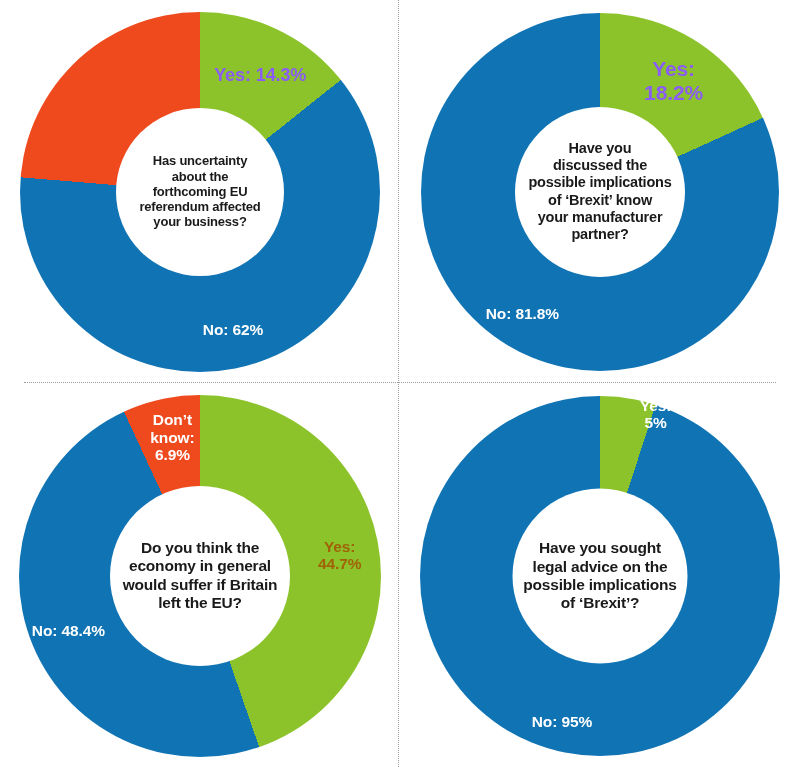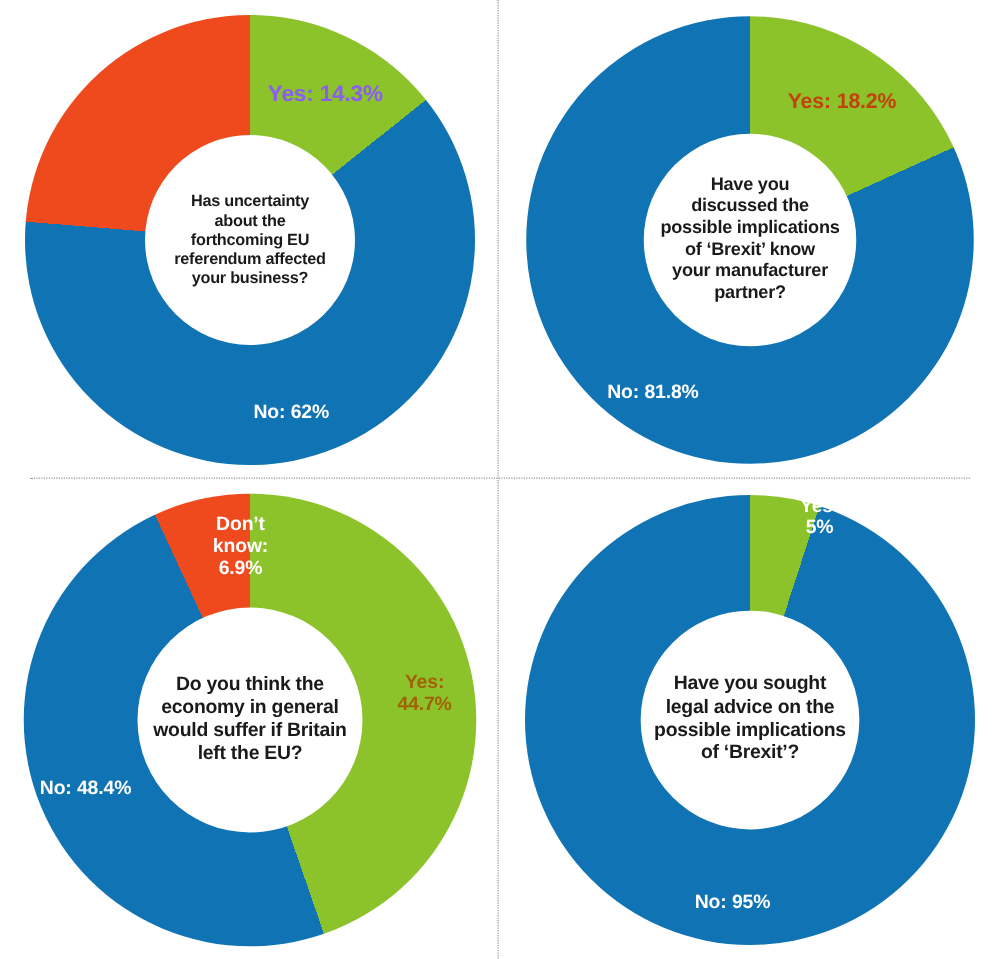--- a/index.html
+++ b/index.html
@@ -125,52 +125,52 @@
       <div class="donut" id="donut1" style="width: 358px; height: 358px; background: conic-gradient(rgb(140, 195, 43) 0deg, rgb(140, 195, 43) 65.52deg, rgb(15, 115, 180) 65.52deg, rgb(15, 115, 180) 360deg);">
         <div class="hole" id="hole1" style="width: 170px; height: 170px;">
           <div class="center-text" id="ct1" style="font-size: 14.5px; color: rgb(26, 26, 26); white-space: pre-line;">Have you
 discussed the
 possible implications
 of ‘Brexit’ know
 your manufacturer
 partner?</div>
         </div>
       </div>
-      <div class="slice-label" id="l1-0" style="left: 252.614px; top: 64.5979px; font-size: 17px; color: #c2410c; transform: translate(-50%, -50%) translate(0px, 4px);">Yes: 18.2%</div>
+      <div class="slice-label" id="l1-0" style="left: 252.614px; top: 64.5979px; font-size: 21px; color: #8b5cf6; transform: translate(-50%, -50%) translate(0px, 4px);">Yes: 18.2%</div>
       <div class="slice-label" id="l1-1" style="left: 105.386px; top: 293.402px; font-size: 15.5px; color: rgb(255, 255, 255); transform: translate(-50%, -50%) translate(-4px, 8px);">No: 81.8%</div>
     </div>
   </div>
 
   <div class="cell bl">
     <div class="donut-wrap">
       <div class="donut" id="donut2" style="width: 362px; height: 362px; background: conic-gradient(rgb(140, 195, 43) 0deg, rgb(140, 195, 43) 160.92deg, rgb(15, 115, 180) 160.92deg, rgb(15, 115, 180) 335.16deg, rgb(239, 74, 30) 335.16deg, rgb(239, 74, 30) 360deg);">
         <div class="hole" id="hole2" style="width: 180px; height: 180px;">
           <div class="center-text" id="ct2" style="font-size: 15.5px; color: rgb(26, 26, 26); white-space: pre-line;">Do you think the
 economy in general
 would suffer if Britain
 left the EU?</div>
         </div>
       </div>
       <div class="slice-label" id="l2-0" style="left: 316.658px; top: 158.201px; font-size: 15.5px; color: #a16207; transform: translate(-50%, -50%) translate(4px, 2px);">Yes: 44.7%</div>
       <div class="slice-label" id="l2-1" style="left: 53.4206px; top: 232.442px; font-size: 15.5px; color: rgb(255, 255, 255); transform: translate(-50%, -50%) translate(-4px, 4px);">No: 48.4%</div>
-      <div class="slice-label" id="l2-2" style="left: 151.414px; top: 46.6593px; font-size: 15.5px; color: rgb(255, 255, 255); transform: translate(-50%, -50%) translate(2px, -4px); margin-left: 20px;">Don’t
+      <div class="slice-label" id="l2-2" style="left: 151.414px; top: 46.6593px; font-size: 15.5px; color: rgb(255, 255, 255); transform: translate(-50%, -50%) translate(2px, -4px);">Don’t
 know:
 6.9%</div>
     </div>
   </div>
 
   <div class="cell br">
     <div class="donut-wrap">
       <div class="donut" id="donut3" style="width: 360px; height: 360px; background: conic-gradient(rgb(140, 195, 43) 0deg, rgb(140, 195, 43) 18deg, rgb(15, 115, 180) 18deg, rgb(15, 115, 180) 360deg);">
         <div class="hole" id="hole3" style="width: 175px; height: 175px;">
           <div class="center-text" id="ct3" style="font-size: 15.5px; color: rgb(26, 26, 26); white-space: pre-line; text-align: center;">Have you sought
 legal advice on the
 possible implications
 of ‘Brexit’?</div>
         </div>
       </div>
       <div class="slice-label" id="l3-0" style="left: 201.682px; top: 26px; font-size: 15.5px; color: rgb(255, 255, 255); transform: translate(-50%, -50%) translate(-2px, -8px); margin-left: 36px;">Yes:
 5%</div>
-      <div class="slice-label" id="l3-1" style="left: 176px; top: 316.894px; font-size: 15.5px; color: rgb(255, 255, 255); transform: translate(-50%, -50%) translate(-10px, 10px);">No: 95%</div>
+      <div class="slice-label" id="l3-1" style="left: 152px; top: 316.894px; font-size: 15.5px; color: rgb(255, 255, 255); transform: translate(-50%, -50%) translate(-10px, 10px);">No: 95%</div>
     </div>
   </div>
 
 </div>
 
 </body></html>

